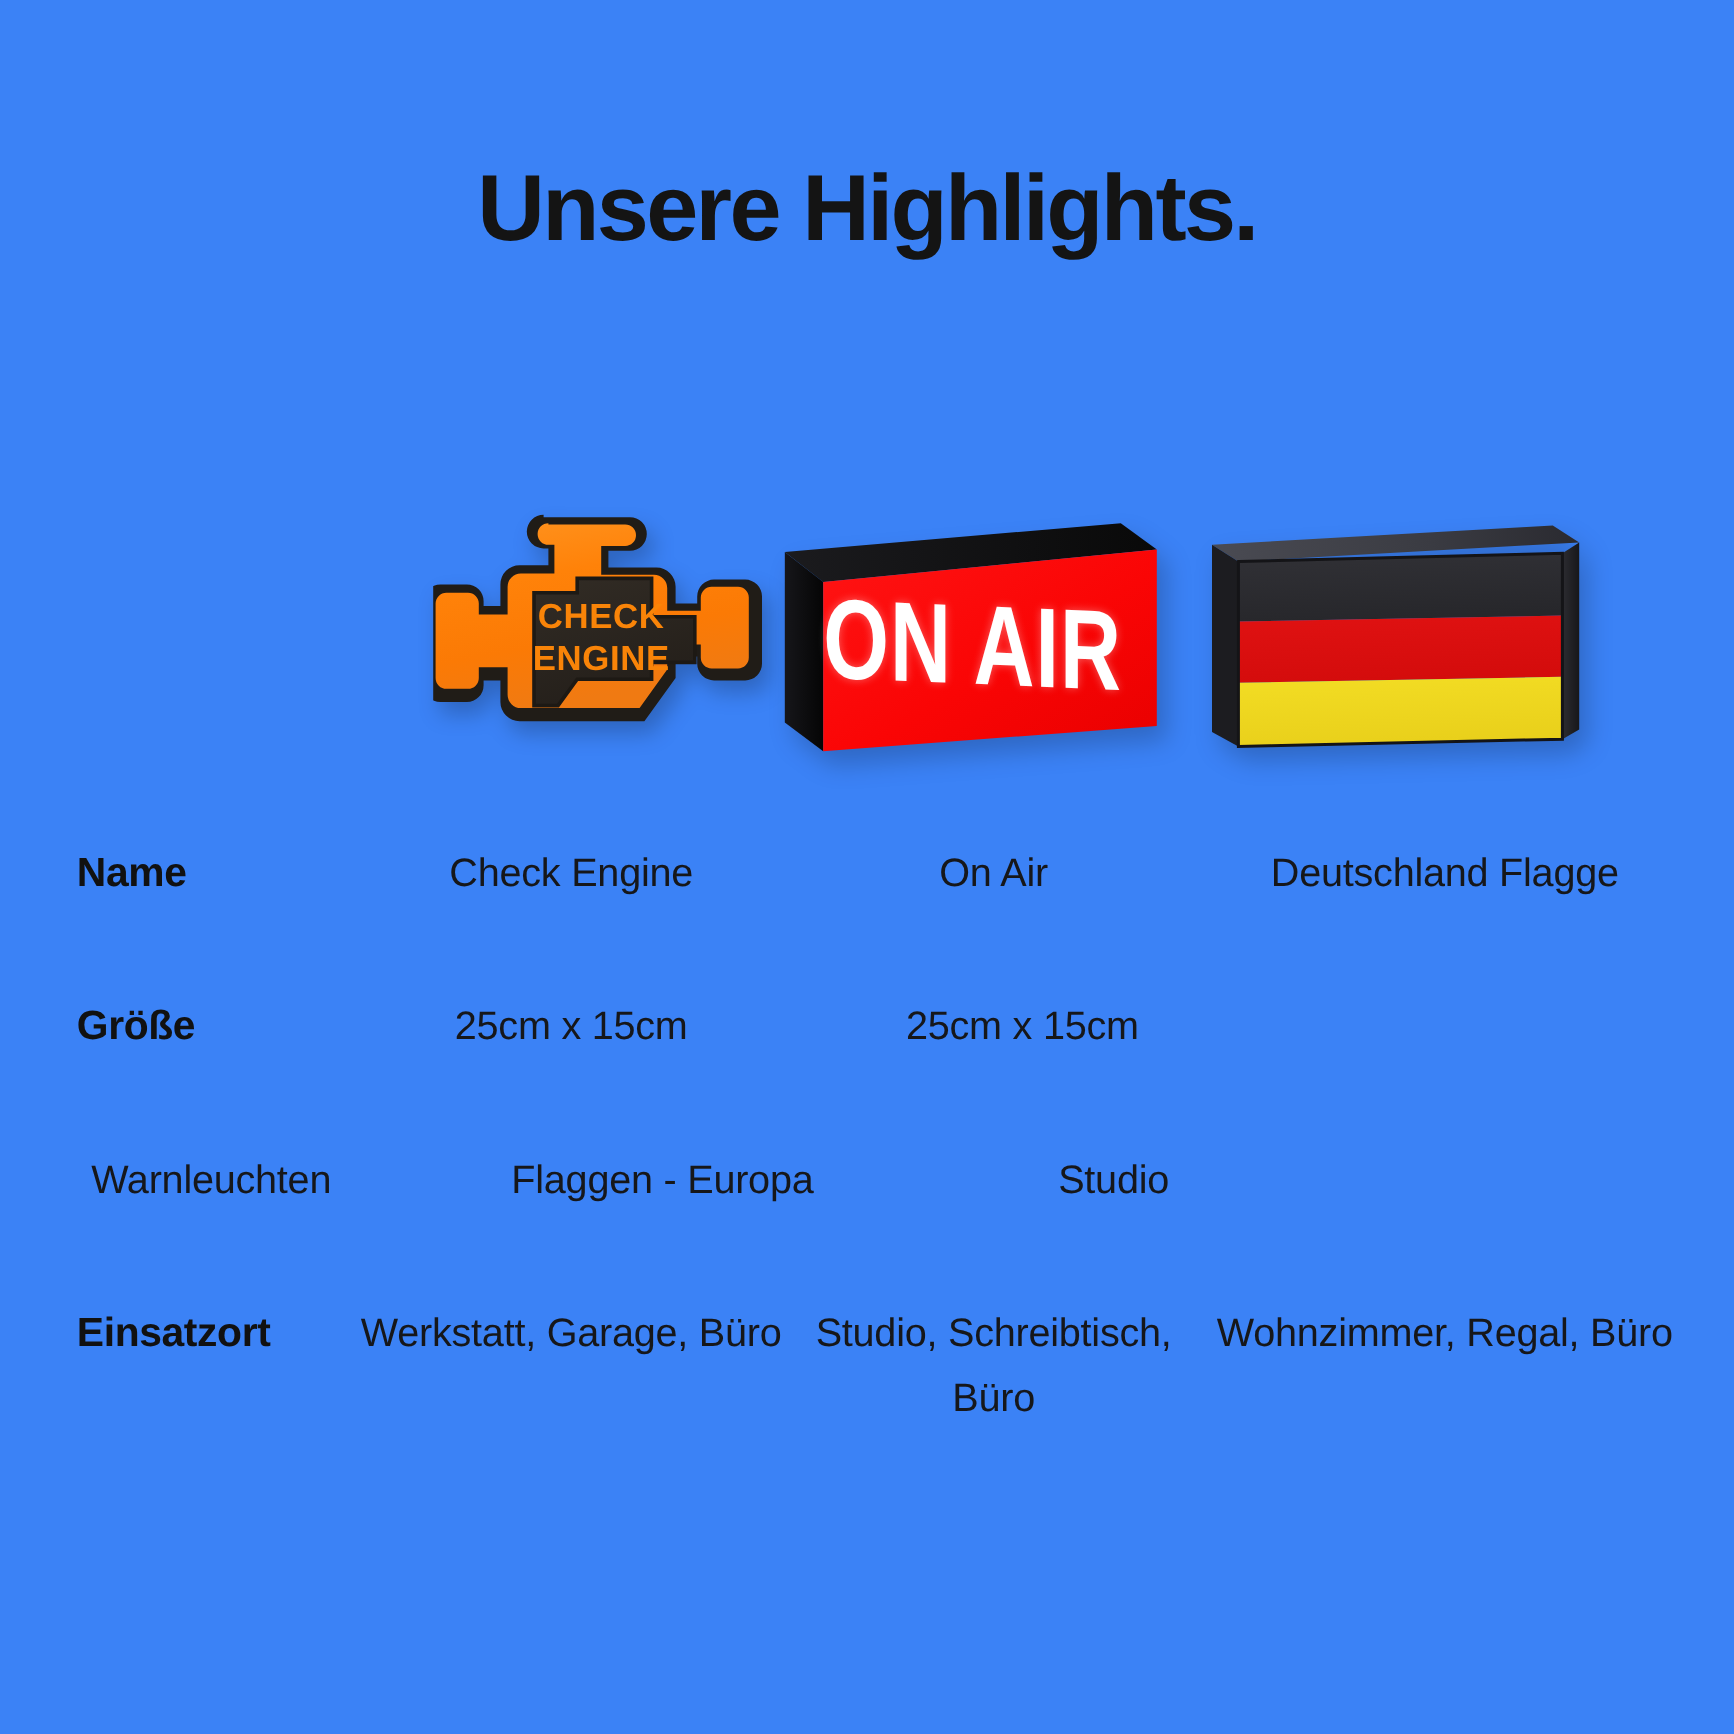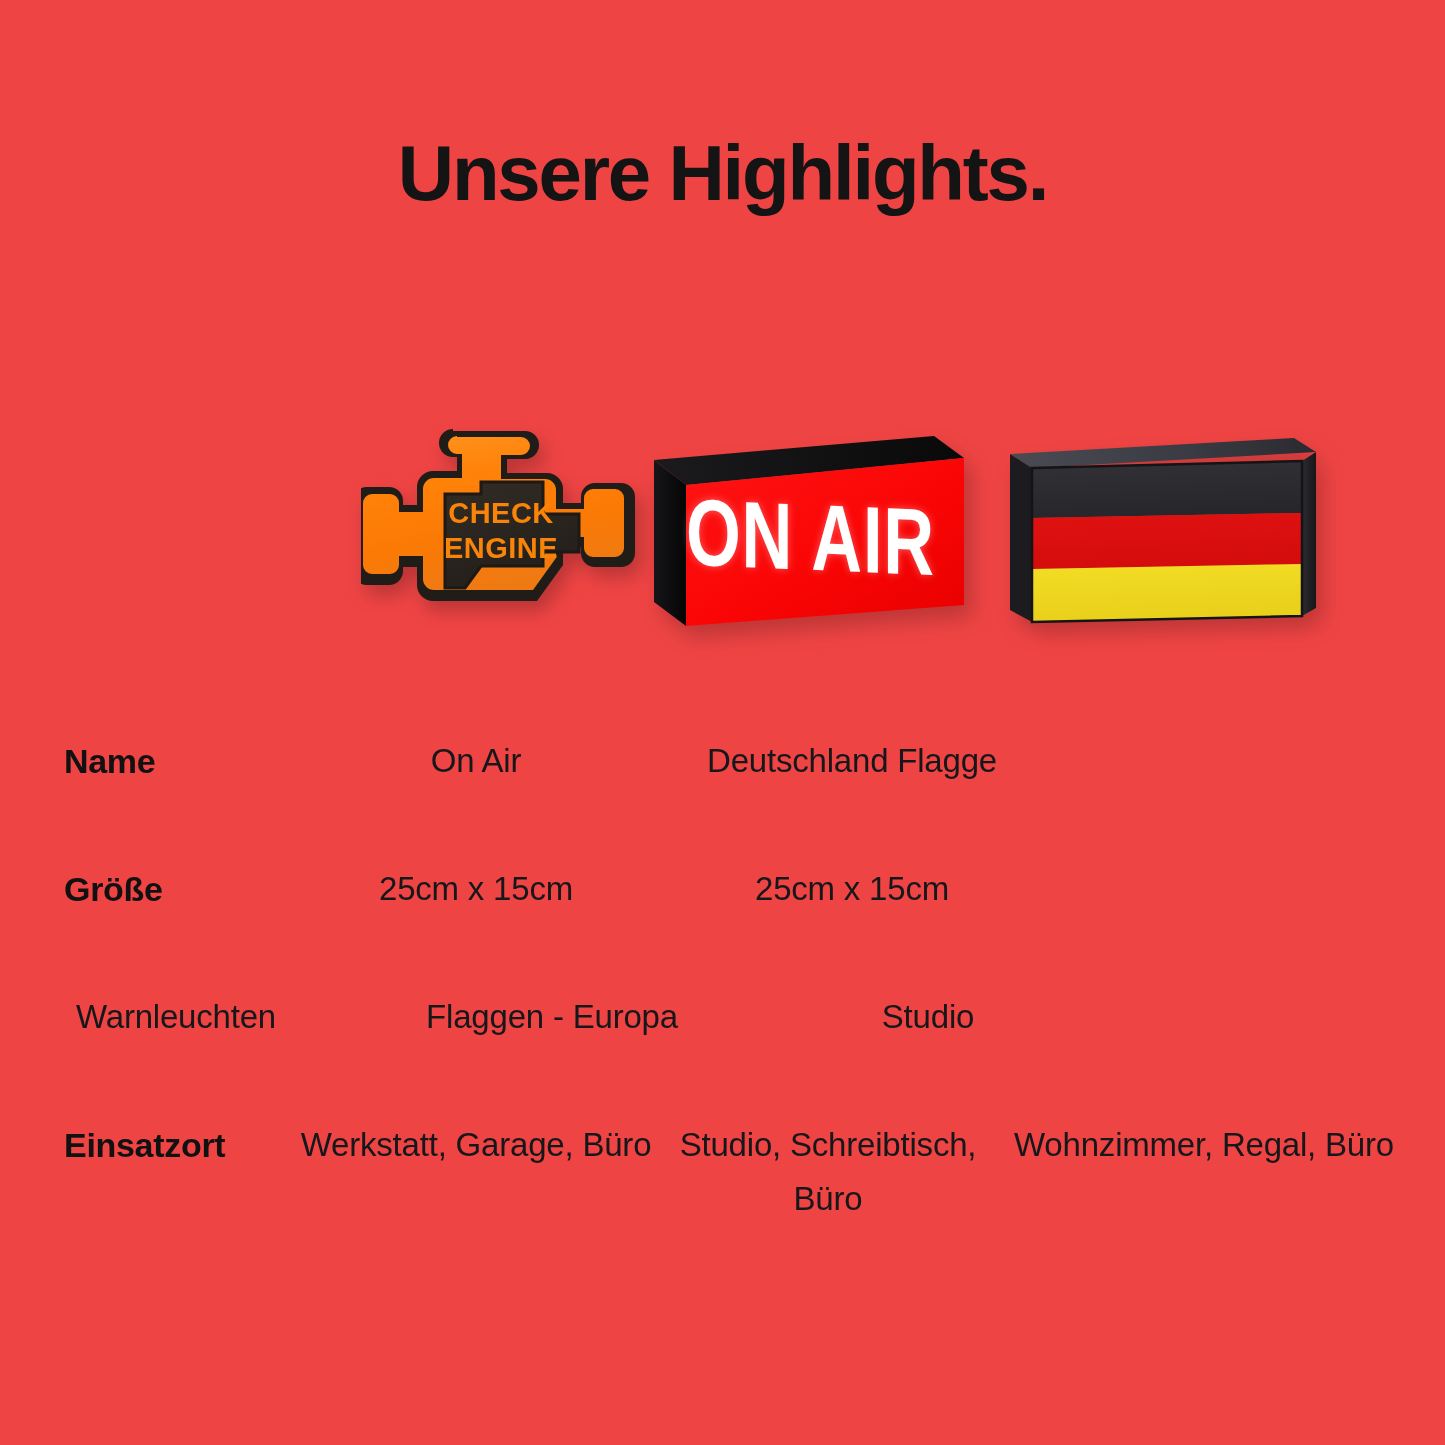--- a/index.html
+++ b/index.html
@@ -9,21 +9,21 @@
     height: 1445px;
     background: #f5f5f5;
     font-family: "Liberation Sans", sans-serif;
     overflow: hidden;
   }
 
   .page {
     position: relative;
     width: 1445px;
     height: 1445px;
-    background: #ef4444;
+    background: #3b82f6;
   }
 
   
   .title {
     position: absolute;
     top: 134px;
     left: 0;
     width: 1445px;
     text-align: center;
     font-size: 78px;
@@ -103,21 +103,21 @@
     top: 20px;
     width: 320px;
     height: 205px;
     filter: drop-shadow(7px 11px 10px rgba(0,0,0,0.20));
   }
   .flagbox svg { display:block; width:320px; height:205px; }
 
   
   .table {
     position: absolute;
-    top: 710px;
+    top: 676px;
     left: 0;
     width: 1180px;
   }
   .trow {
     display: flex;
     width: 1445px;
     align-items: flex-start;
   }
   .trow.r1, .trow.r2, .trow.r3 { height: 128px; }
   .trow.r4 { height: 190px; }
@@ -255,20 +255,21 @@
           <polygon points="30,38 300,31 300,186 30,192" fill="none" stroke="#141417" stroke-width="2.5"></polygon>
         </svg>
       </div>
     </div>
   </div>
 
   <div class="table">
 
     <div class="trow r1">
       <div class="cell-label">Name</div>
+      <div class="cell-val v1">Check Engine</div>
       <div class="cell-val v2">On Air</div>
       <div class="cell-val v3">Deutschland Flagge</div>
     </div>
 
     <div class="trow r2">
       <div class="cell-label">Größe</div>
       <div class="cell-val v2">25cm x 15cm</div>
       <div class="cell-val v3">25cm x 15cm</div>
     </div>
 

